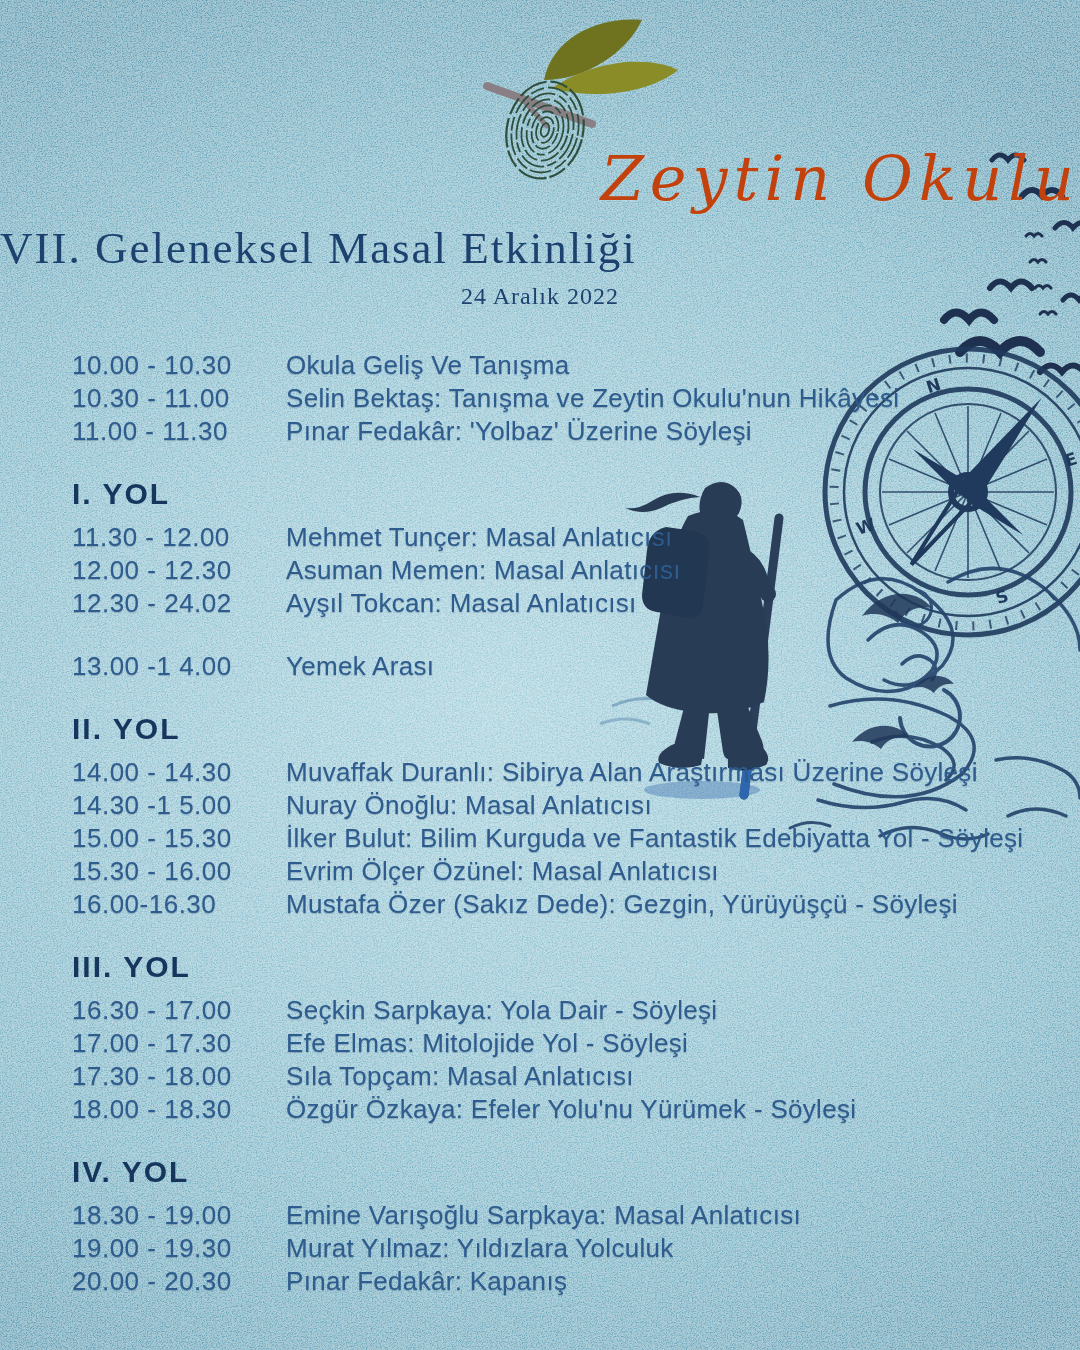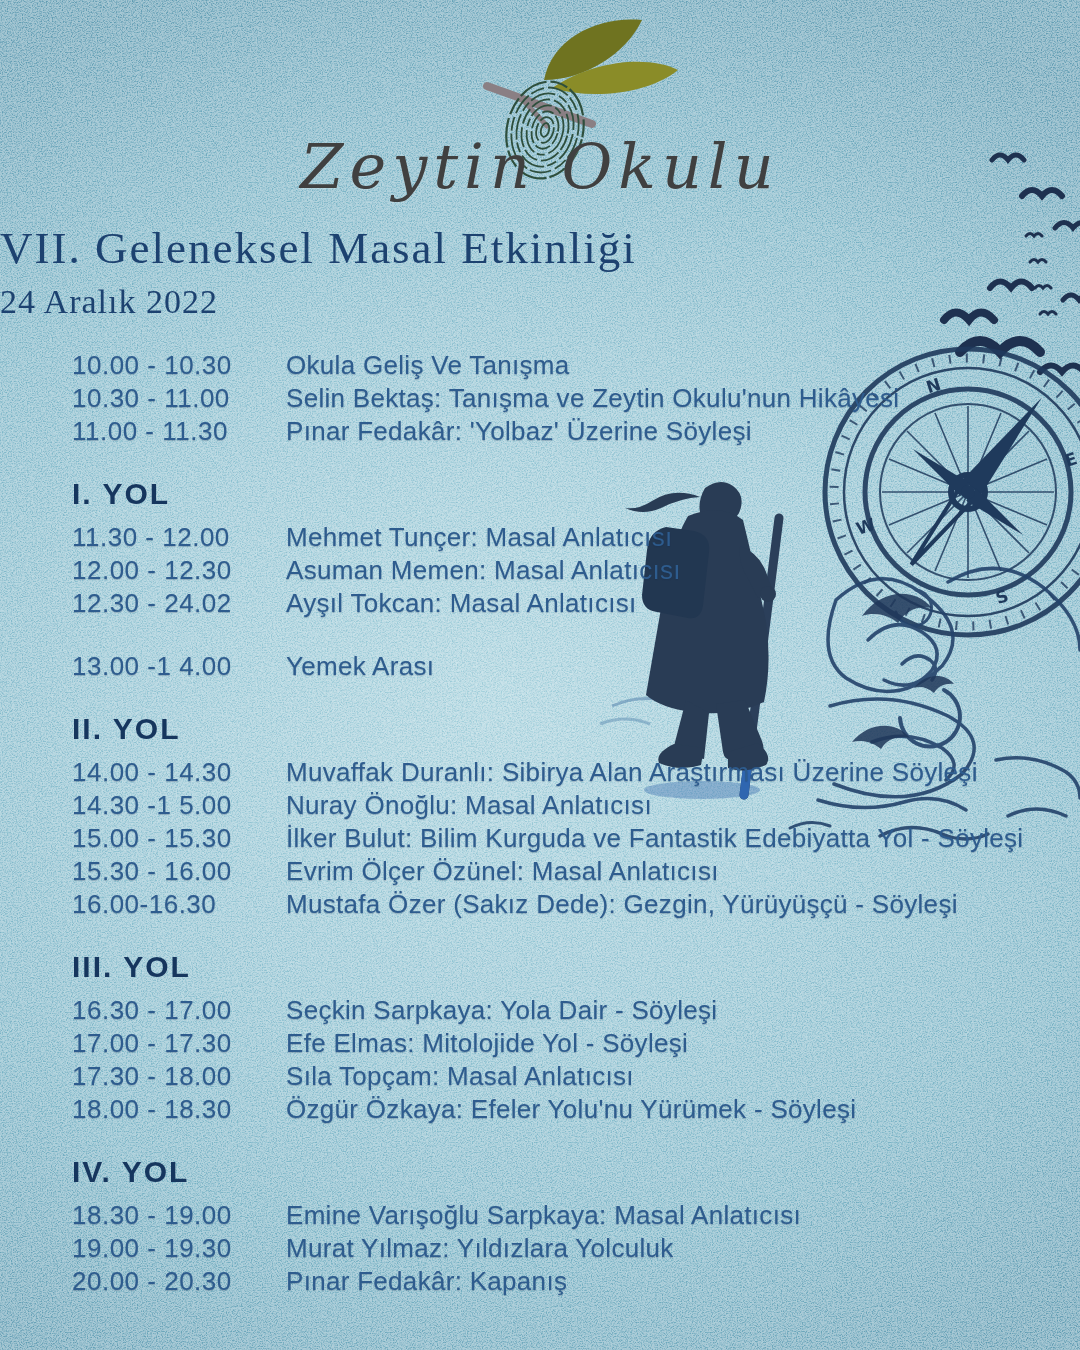--- a/index.html
+++ b/index.html
@@ -6,37 +6,37 @@
   body{
     width:1080px;height:1350px;position:relative;overflow:hidden;
     font-family:"Liberation Sans",sans-serif;
     background:
       radial-gradient(ellipse 900px 760px at 46% 52%, #a9d5df 0%, #93c6d4 42%, #7cb6c7 72%, #649fb4 100%);
   }
   .layer{position:absolute;inset:0;width:1080px;height:1350px;pointer-events:none;}
   .content{position:absolute;inset:0;}
 
   .brand{
-    position:absolute;top:130px;left:0;width:100%;
-    text-align:center;
+    position:absolute;top:142px;left:0;width:100%;
+    text-align:right;
     font-family:"DejaVu Serif",serif;font-style:italic;
-    font-size:62px;letter-spacing:6px;color:#404040;
+    font-size:62px;letter-spacing:6px;color:#c2410c;
     text-shadow:0 1px 0 rgba(255,255,255,.15);
   }
   .main-title{
     position:absolute;top:222px;left:0;width:100%;
     text-align:left;
     font-family:"Liberation Serif",serif;
     font-size:45px;color:#1d4270;letter-spacing:2px;
   }
   .event-date{
     position:absolute;top:283px;left:0;width:100%;
-    text-align:left;
+    text-align:center;
     font-family:"Liberation Serif",serif;
-    font-size:34px;color:#1d4270;letter-spacing:1px;
+    font-size:24px;color:#1d4270;letter-spacing:1px;
   }
 
   .schedule{position:absolute;top:348px;left:72px;right:30px;}
   .section{margin-bottom:30px;}
   .section-label{
     font-family:Liberation Sans, sans-serif;font-weight:bold;
     font-size:30px;color:#16365e;letter-spacing:2px;
     margin:2px 0 9px 0;
   }
   .row{display:flex;align-items:flex-end;height:33px;}

